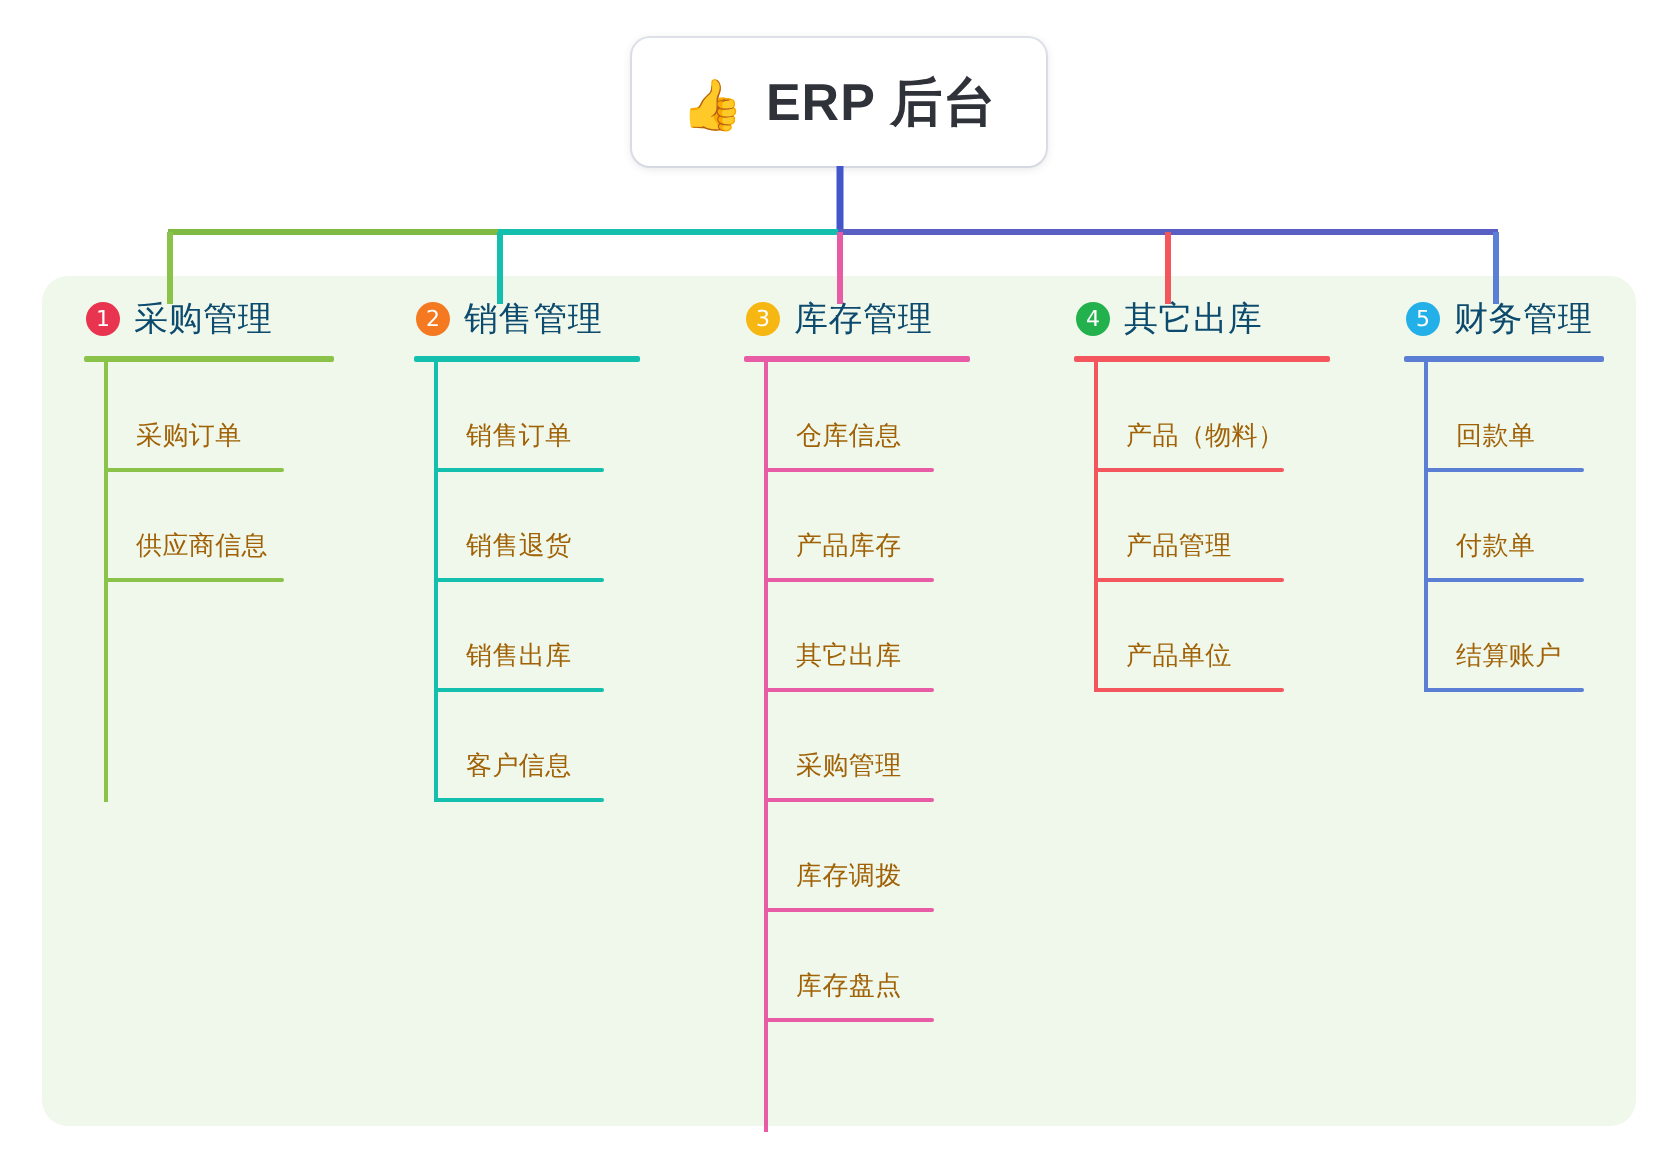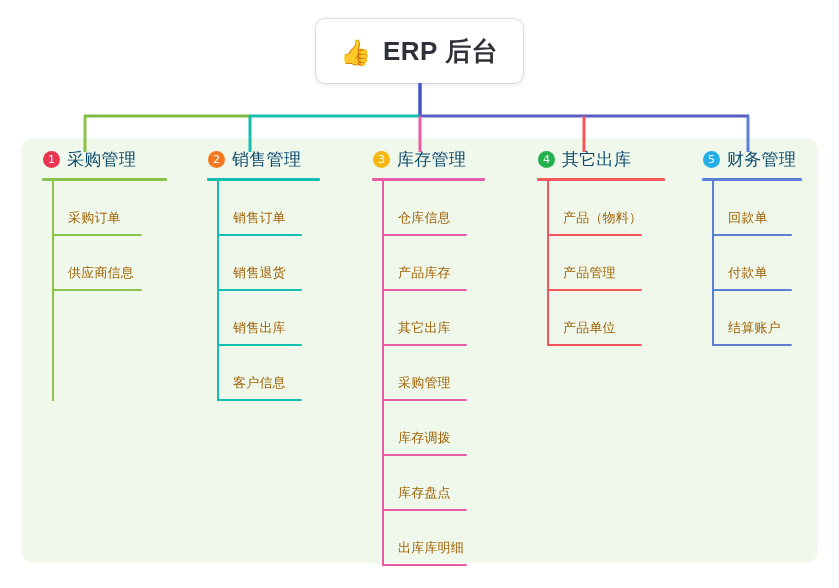--- a/index.html
+++ b/index.html
@@ -239,24 +239,20 @@
           <div class="item-rule" style="background: rgb(232, 91, 165); width: 85px;"></div>
         </div>
         <div class="item">
           <span class="item-label">库存调拨</span>
           <div class="item-rule" style="background: rgb(232, 91, 165); width: 85px;"></div>
         </div>
         <div class="item">
           <span class="item-label">库存盘点</span>
           <div class="item-rule" style="background: rgb(232, 91, 165); width: 85px;"></div>
         </div>
-        <div class="item">
-          <span class="item-label">出库库明细</span>
-          <div class="item-rule" style="background: rgb(232, 91, 165); width: 85px;"></div>
-        </div>
       </div>
     </div>
   <div class="column" id="col-3" style="left: 516px; width: 165px;">
       <div class="col-head">
         <span class="badge" style="background: rgb(34, 177, 76);">4</span>
         <span class="col-title">其它出库</span>
       </div>
       <div class="head-rule" style="background: rgb(243, 86, 93); width: 128px; margin-left: 21px;"></div>
       <div class="items">
         <div class="spine" style="background: rgb(243, 86, 93); height: 165px;"></div>

